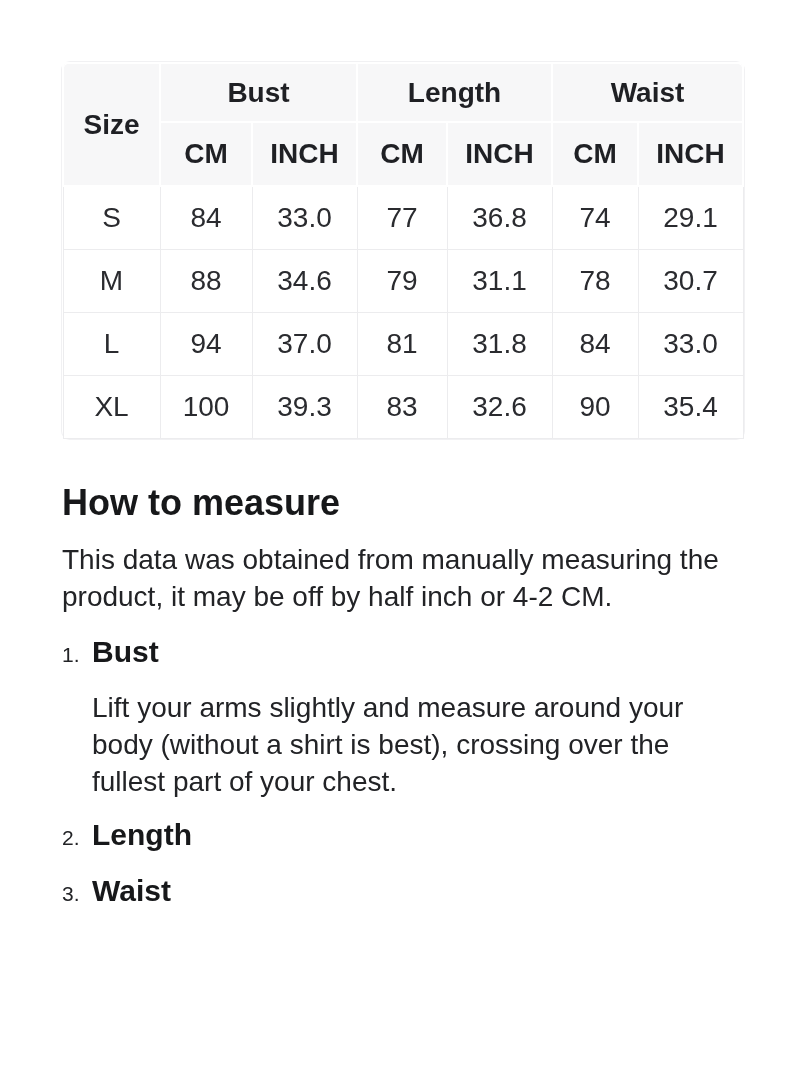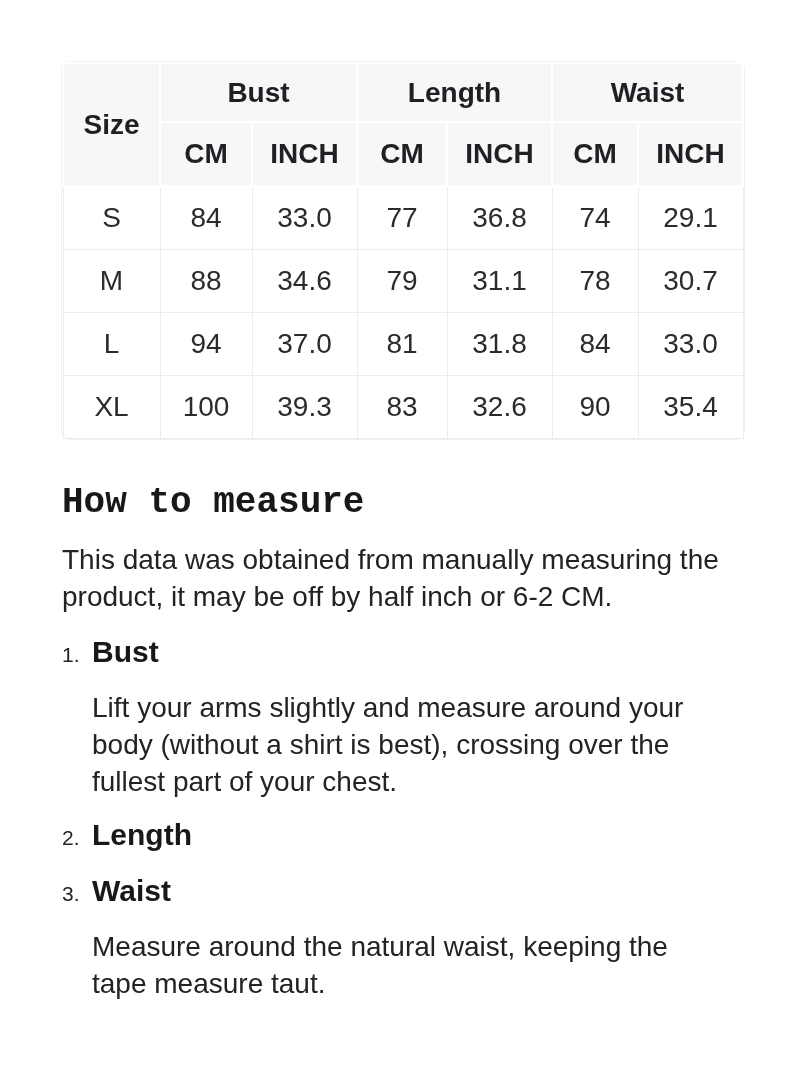--- a/index.html
+++ b/index.html
@@ -45,21 +45,20 @@
     padding: 0;
   }
 
   
   h2.howto-title {
     font-size: 36px;
     line-height: 44px;
     font-weight: bold;
     color: #17181a;
     margin: 42px 0 16px 0;
-    font-family: Liberation Mono, monospace;
   }
   p.howto-intro {
     font-size: 28px;
     line-height: 37px;
     margin: 0 0 16px 0;
     max-width: 682px;
   }
   .steps { }
   .step {
     display: flex;
@@ -151,21 +150,21 @@
         <td>83</td>
         <td>32.6</td>
         <td>90</td>
         <td>35.4</td>
       </tr>
     </tbody>
   </table>
 
   <h2 class="howto-title">How to measure</h2>
 
-  <p class="howto-intro">This data was obtained from manually measuring the product, it may be off by half inch or 6-2 CM.</p>
+  <p class="howto-intro">This data was obtained from manually measuring the product, it may be off by half inch or 4-2 CM.</p>
 
   <div class="steps">
 
     <div class="step">
       <span class="step-number">1.</span>
       <div class="step-body">
         <div class="step-title">Bust</div>
         <div class="step-desc">Lift your arms slightly and measure around your body (without a shirt is best), crossing over the fullest part of your chest.</div>
       </div>
     </div>
@@ -174,18 +173,17 @@
       <span class="step-number">2.</span>
       <div class="step-body">
         <div class="step-title">Length</div>
       </div>
     </div>
 
     <div class="step">
       <span class="step-number">3.</span>
       <div class="step-body">
         <div class="step-title">Waist</div>
-        <div class="step-desc">Measure around the natural waist, keeping the tape measure taut.</div>
       </div>
     </div>
 
   </div>
 </div>
 
 </body></html>

